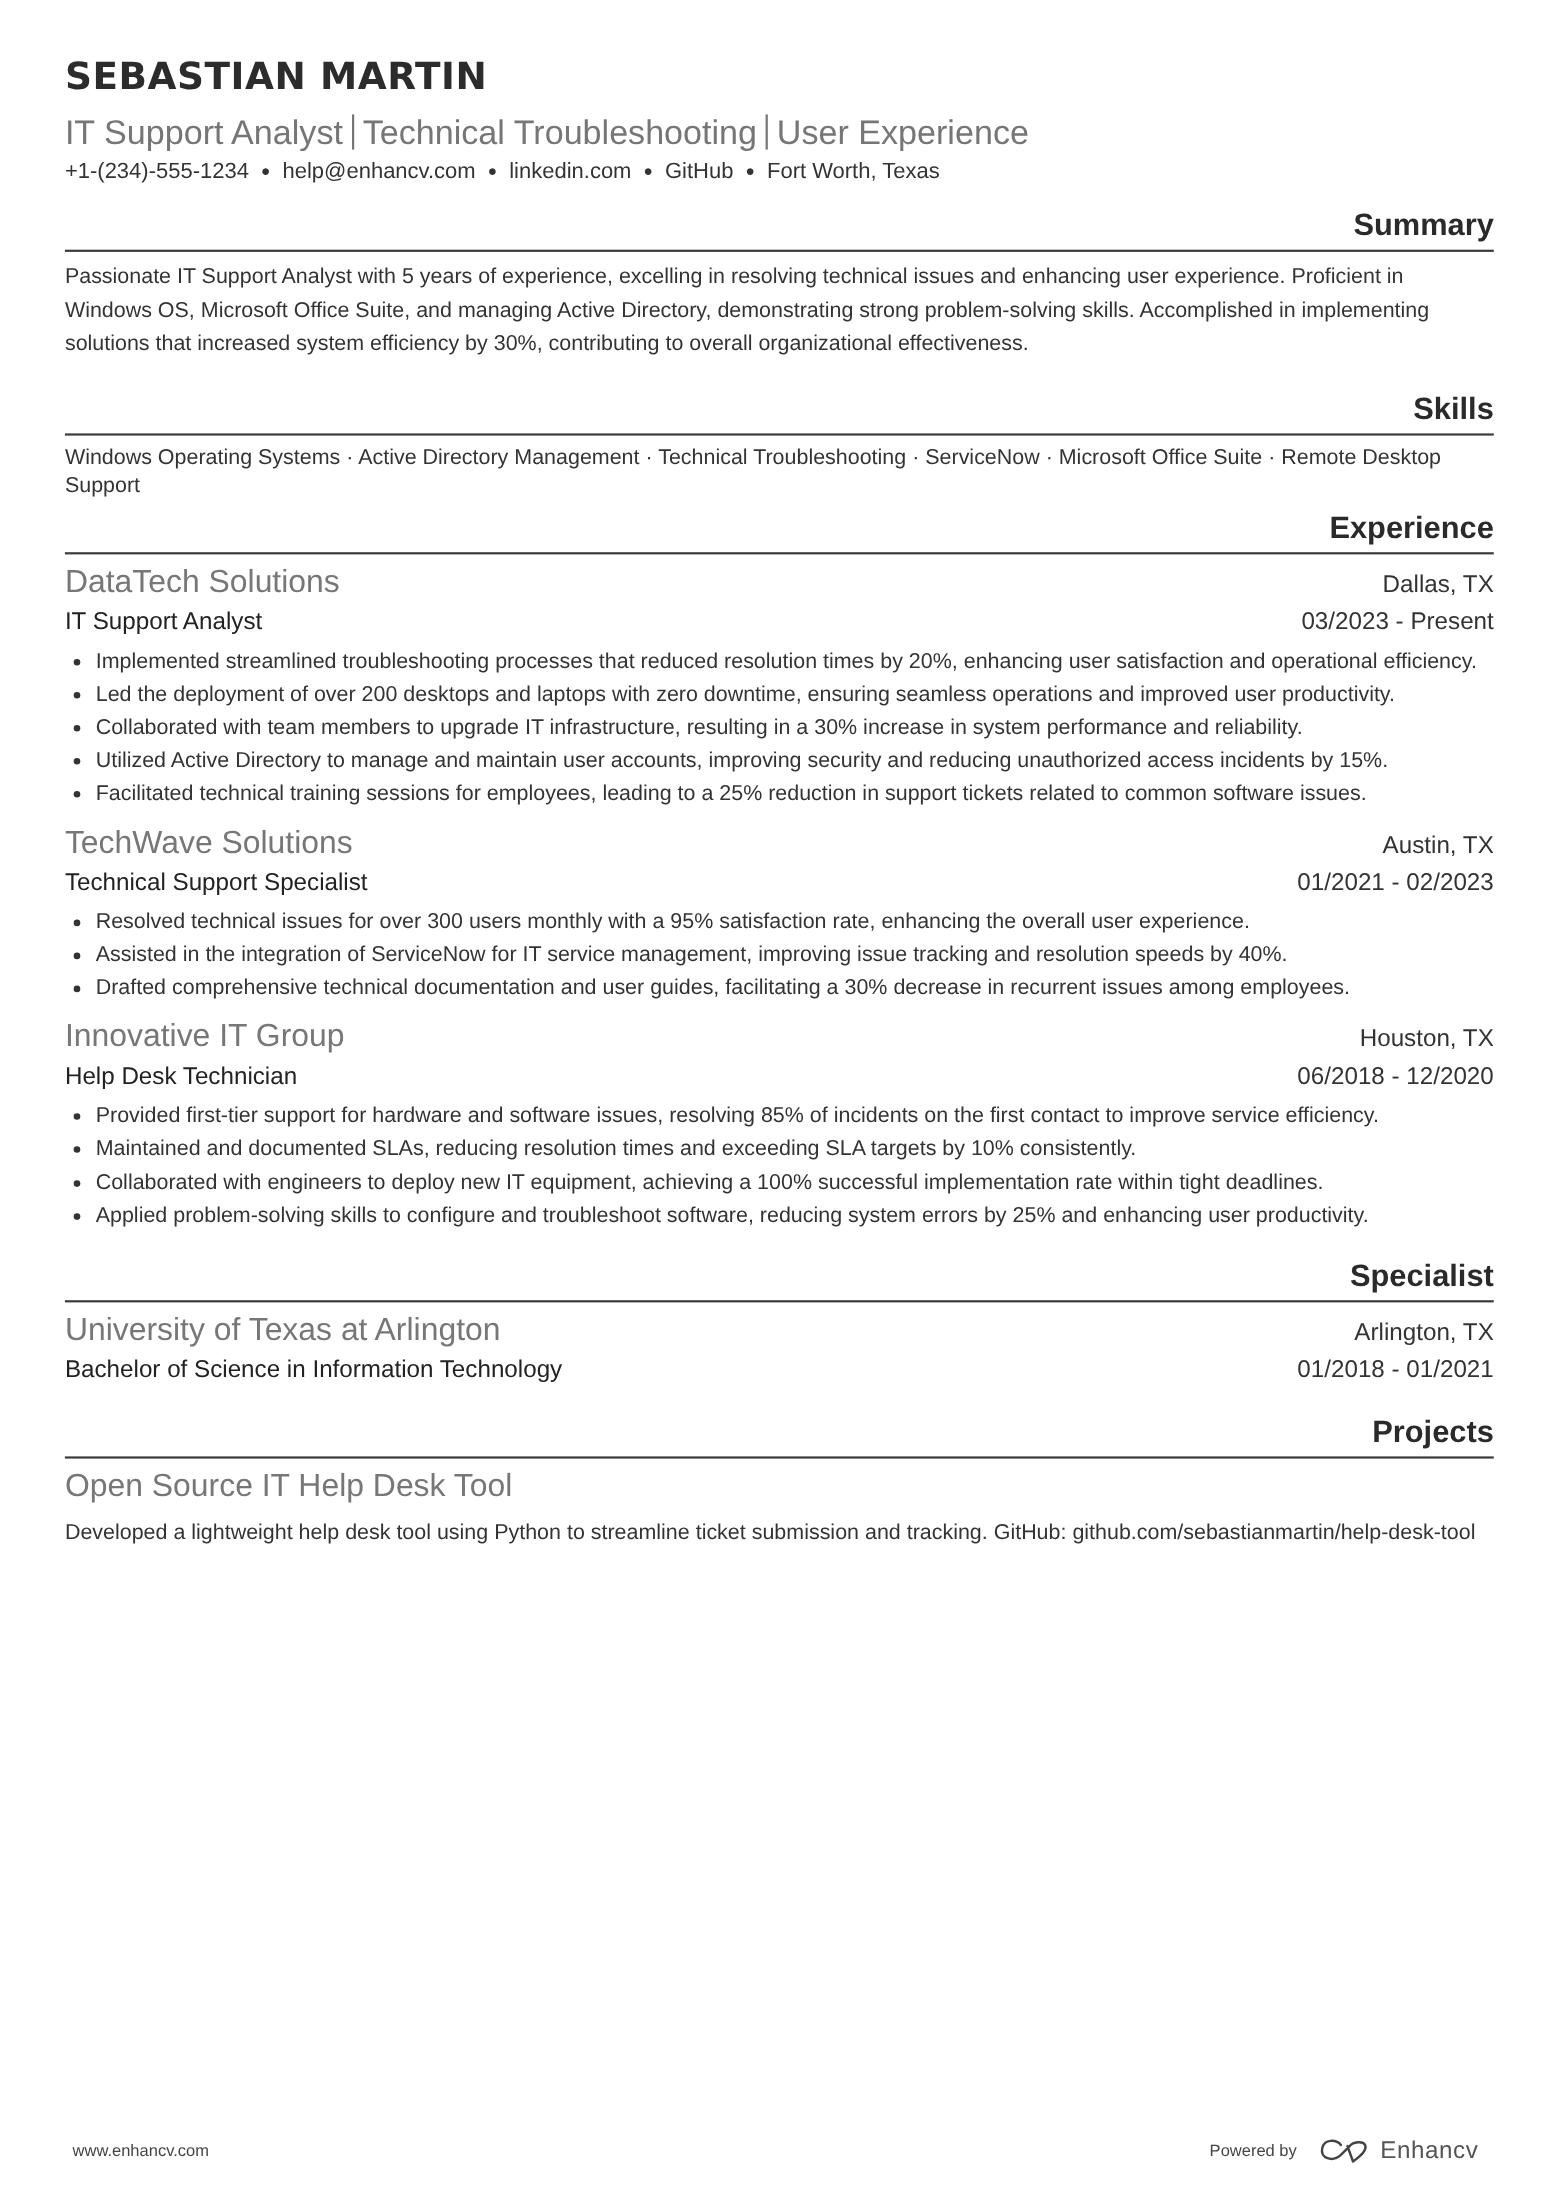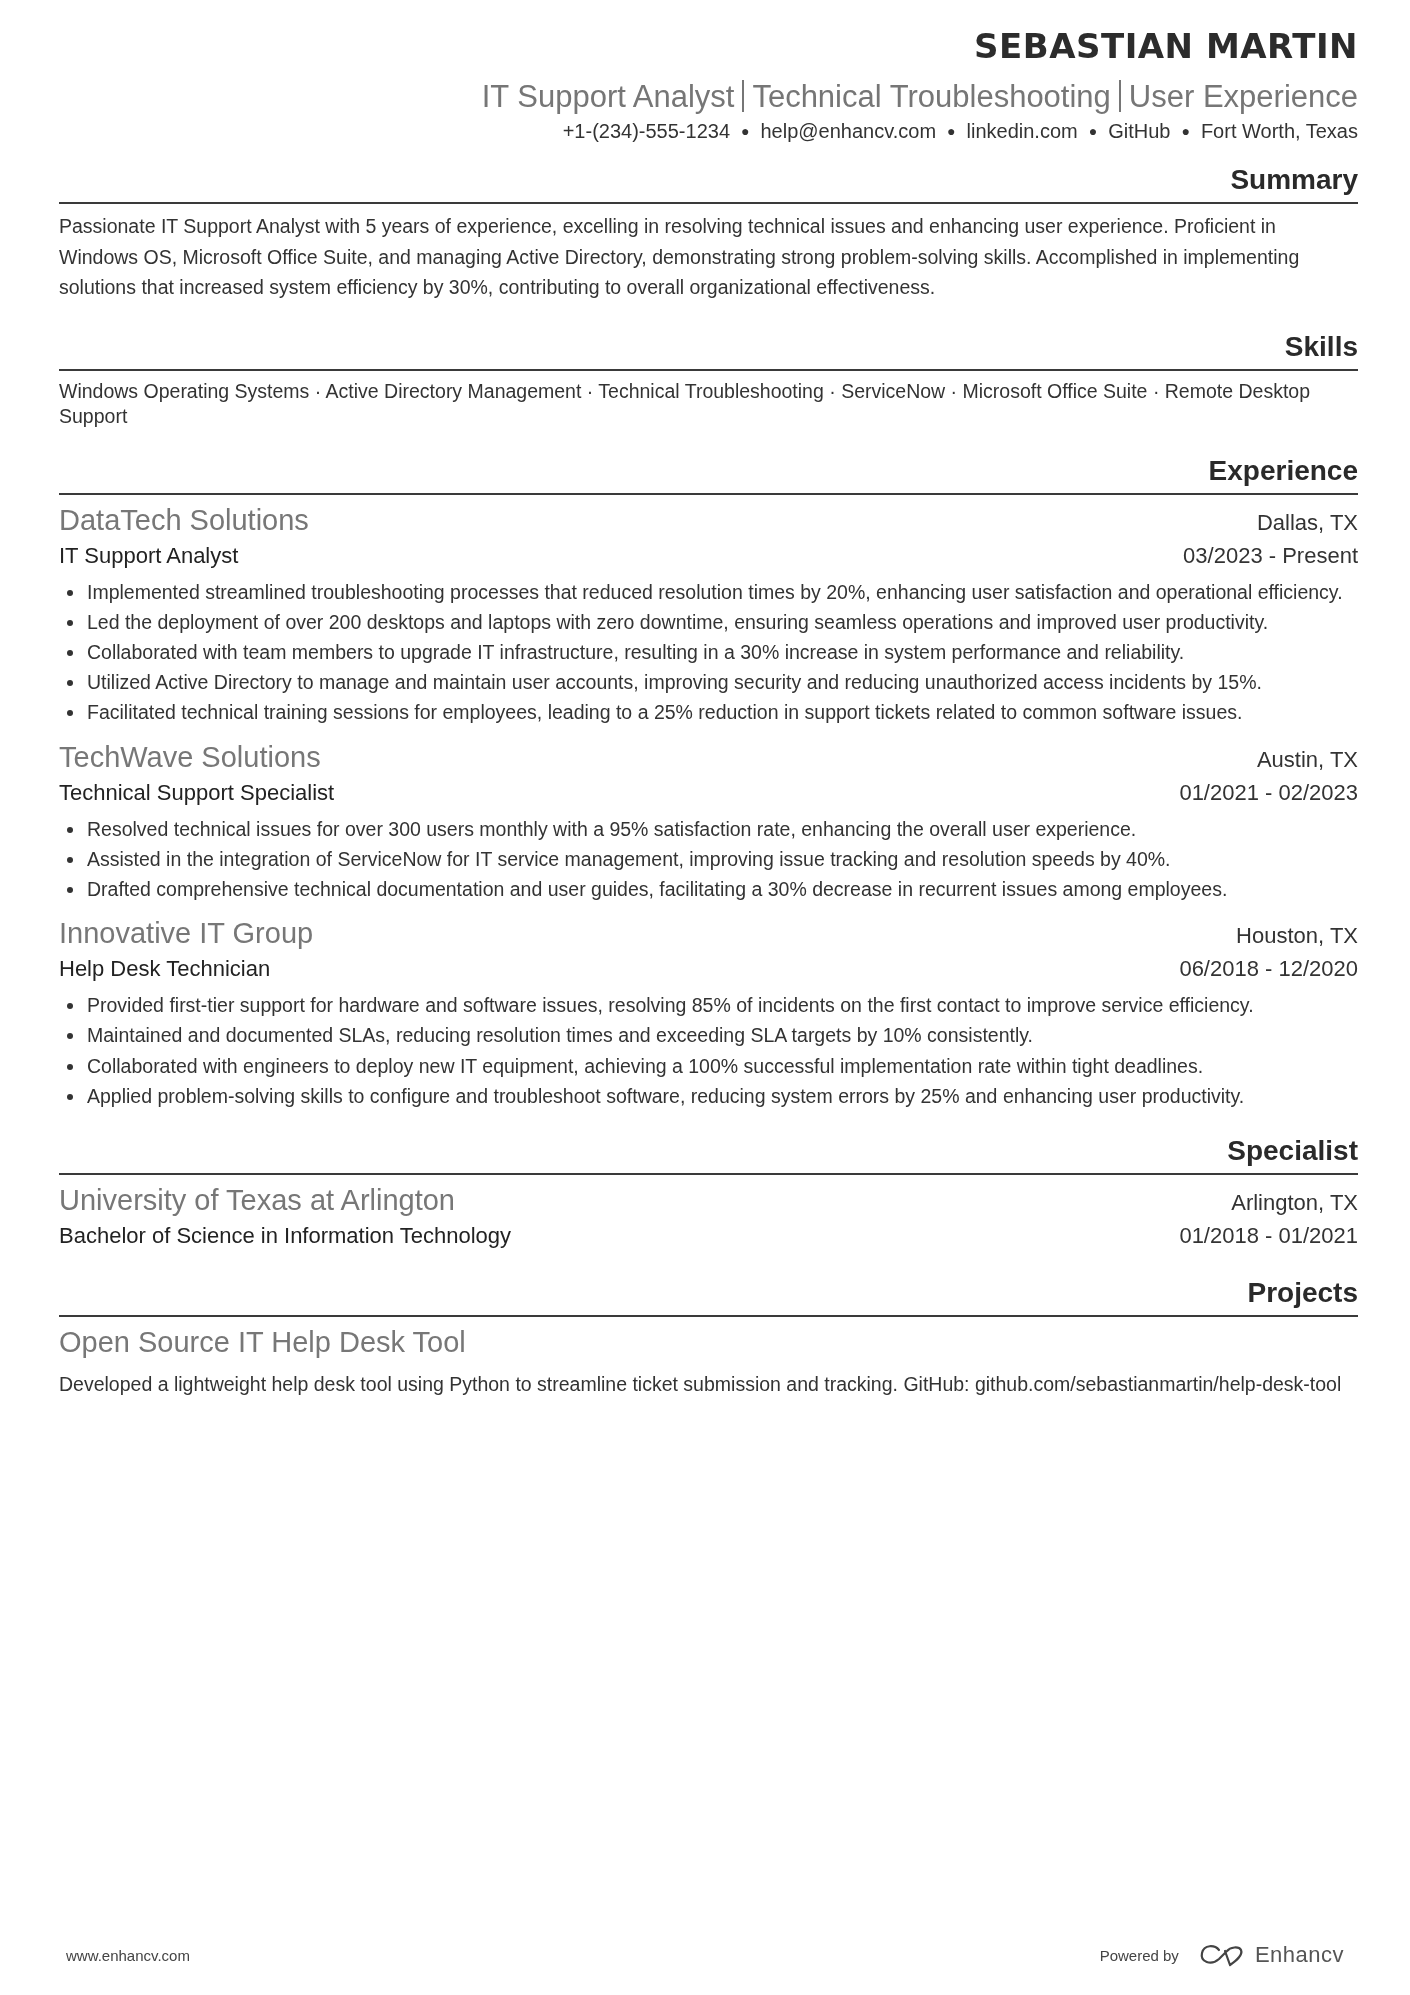--- a/index.html
+++ b/index.html
@@ -6,21 +6,21 @@
   html, body { background: #ffffff; }
   body {
     width: 1410px;
     height: 1995px;
     position: relative;
     font-family: "Liberation Sans", "DejaVu Sans", sans-serif;
     color: #2f2f2f;
   }
   .page { position: absolute; left: 59px; right: 52px; top: 0; }
 
-  .header { text-align: right; padding-top: 26px; }
+  .header { text-align: left; padding-top: 50px; }
   .name {
     font-family: "DejaVu Sans", sans-serif;
     font-weight: bold;
     font-size: 34px;
     letter-spacing: 0.5px;
     color: #2c2c2c;
     line-height: 40px;
   }
   .headline {
     font-size: 31px;
@@ -117,21 +117,21 @@
   <section class="section" style="margin-top:18px;">
     <h2 class="section-title">Summary</h2>
     <p class="para">Passionate IT Support Analyst with 5 years of experience, excelling in resolving technical issues and enhancing user experience. Proficient in Windows OS, Microsoft Office Suite, and managing Active Directory, demonstrating strong problem-solving skills. Accomplished in implementing solutions that increased system efficiency by 30%, contributing to overall organizational effectiveness.</p>
   </section>
 
   <section class="section" style="margin-top:26px;">
     <h2 class="section-title">Skills</h2>
     <p class="skills-text">Windows Operating Systems · Active Directory Management · Technical Troubleshooting · ServiceNow · Microsoft Office Suite · Remote Desktop Support</p>
   </section>
 
-  <section class="section" style="margin-top:24px;">
+  <section class="section" style="margin-top:8px;">
     <h2 class="section-title">Experience</h2>
 
     <div class="entry">
       <div class="row">
         <span class="org">DataTech Solutions</span>
         <span class="loc">Dallas, TX</span>
       </div>
       <div class="row">
         <span class="role">IT Support Analyst</span>
         <span class="dates">03/2023 - Present</span>

